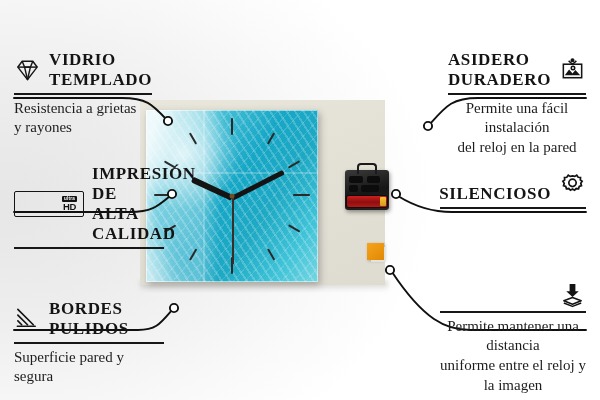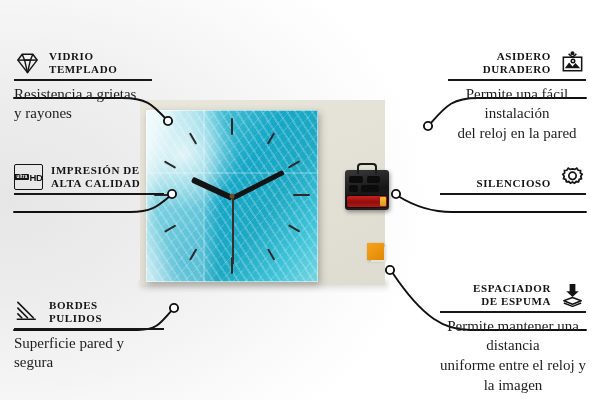--- a/index.html
+++ b/index.html
@@ -78,37 +78,37 @@
     position:absolute;left:367px;top:243px;width:17px;height:17px;
     background:linear-gradient(140deg,#f7a31b,#e08806);
     box-shadow:3px 3px 0 -1px rgba(230,230,225,.9), 1px 1px 3px rgba(0,0,0,.25);
   }
   
   .feat{position:absolute;}
   .feat .head{display:flex;align-items:center;gap:8px;}
   .feat.right .head{justify-content:flex-end;}
   .title{
     font-family:"Liberation Serif", serif;font-weight:bold;
-    font-size:11px;letter-spacing:.6px;color:#141414;line-height:1.18;
+    font-size:17px;letter-spacing:.6px;color:#141414;line-height:1.18;
     text-transform:uppercase;
   }
   .feat.left .title{text-align:left;}
-  .feat.right .title{text-align:right;}
+  .feat.right .title{}
   .rule{height:1.6px;background:#171717;margin:3px 0 4px 0;}
   .sub{
     font-family:"Liberation Serif", serif;
     font-size:15px;line-height:1.32;color:#1d1d1d;
   }
   .feat.right .sub{text-align:center;}
   .ico{width:27px;height:26px;flex:0 0 27px;display:block;}
   .ico svg{display:block;width:27px;height:26px;}
   .hd-box{
     width:27px;height:24px;border:1.8px solid #141414;border-radius:2px;
-    display:flex;flex-direction:row;align-items:center;justify-content:center;
-    line-height:1;flex:0 0 27px;
+    display:flex;flex-direction:column;align-items:center;justify-content:center;
+    line-height:1;flex:0 0 27px;padding-left:41px;
   }
   .hd-box .u{font-family:"Liberation Sans",sans-serif;font-size:4.6px;font-weight:bold;
     letter-spacing:.2px;color:#fff;background:#141414;padding:.5px 2px;border-radius:1px;}
   .hd-box .h{font-family:"Liberation Sans",sans-serif;font-size:9.5px;font-weight:bold;
     color:#141414;margin-top:.5px;letter-spacing:-.3px;}
   svg.connectors{position:absolute;left:0;top:0;width:600px;height:400px;
     pointer-events:none;}
 </style>
 </head>
 <body>
@@ -278,24 +278,20 @@
           <circle cx="14" cy="11.8" r="3.8"></circle>
         </g>
           </svg>
       </span>
     </div>
     <div class="rule"></div>
   </div>
 
   <div class="feat right" style="left:440px;top:282px;width:146px;">
     <div class="head">
-      <span class="title">
-        <span>ESPACIADOR</span><br>
-        <span>DE ESPUMA</span>
-      </span>
       <span class="ico">
         <svg viewBox="0 0 28 26">
             <g fill="none" stroke="#141414" stroke-width="1.6" stroke-linejoin="round">
           <path d="M11 1.5 H17 V9 H20.5 L14 15 L7.5 9 H11 Z" fill="#141414" stroke="none"></path>
           <path d="M14 15.5 L23 19 L14 22.5 L5 19 Z"></path>
           <path d="M5 21.3 L14 24.8 L23 21.3"></path>
         </g>
           </svg>
       </span>
     </div>

